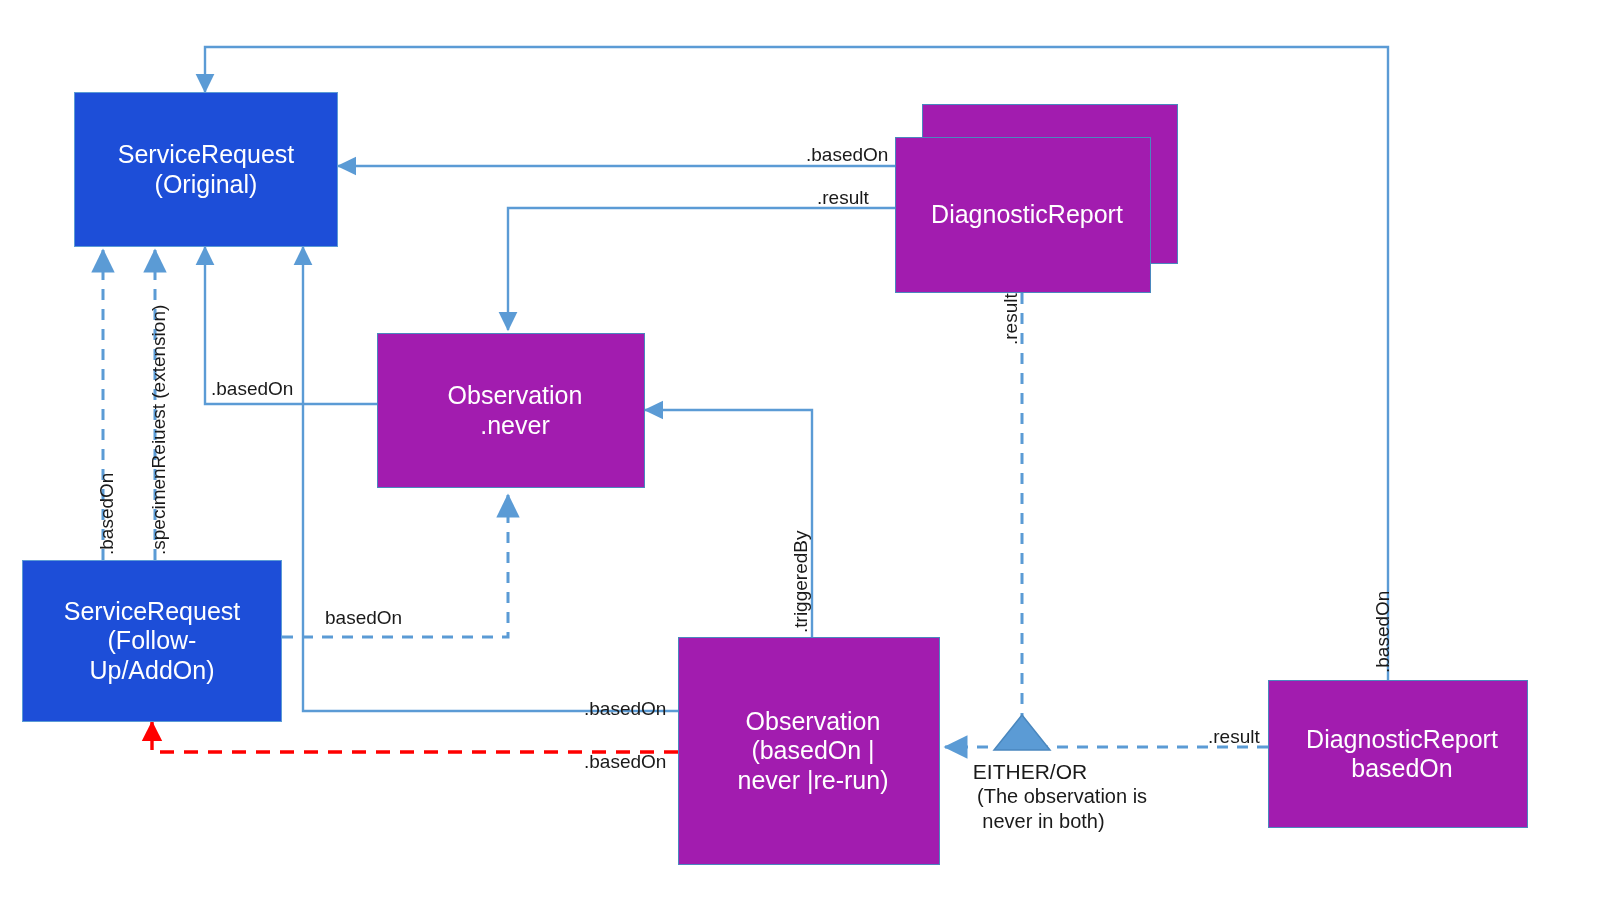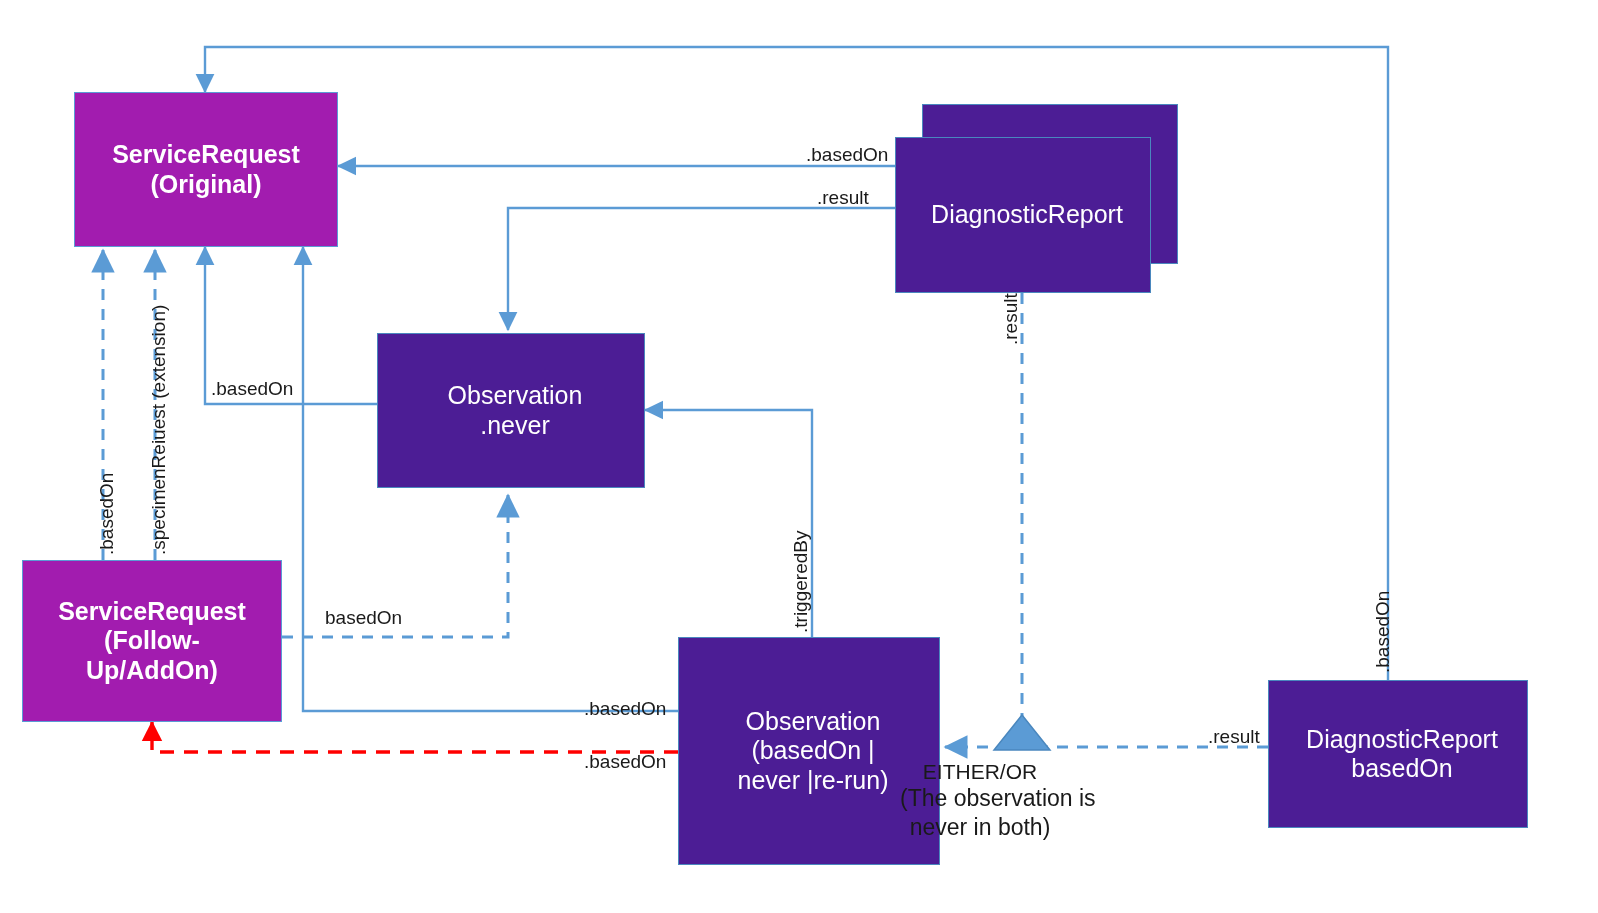--- a/index.html
+++ b/index.html
@@ -1,28 +1,28 @@
 <!DOCTYPE html>
 <html><head>
 <meta charset="utf-8">
 <style>
   html,body{margin:0;padding:0;background:#ffffff;}
   body{font-family:"Liberation Sans", sans-serif;}
   #stage{position:relative;width:1598px;height:913px;background:#fff;overflow:hidden;}
   svg#wires{position:absolute;left:0;top:0;width:1598px;height:913px;}
   .node{position:absolute;box-sizing:border-box;display:flex;align-items:center;justify-content:center;
         text-align:center;color:#ffffff;line-height:1.18;}
-  .node.orange{background:#a21caf;border:1.5px solid #5B9BD5;font-weight:bold;}
-  .node.blue{background:#4c1d95;border:1.5px solid #4A87BE;padding-left:8px;}
+  .node.orange{background:#1d4ed8;border:1.5px solid #5B9BD5;}
+  .node.blue{background:#a21caf;border:1.5px solid #4A87BE;padding-left:8px;}
   .node .txt{display:block;padding:0 6px;}
   .lbl{position:absolute;color:#1a1a1a;font-size:19px;white-space:nowrap;background:transparent;}
   .lbl.vert{transform-origin:0 0;}
   .note{position:absolute;color:#1a1a1a;text-align:center;white-space:nowrap;}
   .note .big{font-size:21px;display:block;}
-  .note .small{font-size:23px;display:block;line-height:1.25;}
+  .note .small{font-size:20px;display:block;line-height:1.25;margin-left:27px;}
 </style>
 </head>
 <body>
 
 <div id="stage">
 
   <svg id="wires" viewBox="0 0 1598 913" xmlns="http://www.w3.org/2000/svg">
     <defs>
       <marker id="ah-blue" markerWidth="9" markerHeight="9" refX="7.5" refY="4.5" orient="auto" markerUnits="strokeWidth">
         <path d="M0,0.6 L8,4.5 L0,8.4 z" fill="#5B9BD5"></path>
@@ -130,19 +130,19 @@
   <div class="lbl vert" style="left:790px;top:633px;transform:rotate(-90deg);">.triggeredBy</div>
 
   <div class="lbl vert" style="left:1372px;top:673px;transform:rotate(-90deg);">.basedOn</div>
 
   <div class="lbl" style="left:584px;top:698px;">.basedOn</div>
 
   <div class="lbl" style="left:584px;top:751px;">.basedOn</div>
 
   <div class="lbl" style="left:1208px;top:726px;">.result</div>
 
-  <div class="note" style="left:900px;top:760px;width:160px;">
+  <div class="note" style="left:950px;top:760px;width:160px;">
     <span class="big">EITHER/OR</span>
     <span class="small">(The observation is</span>
     <span class="small">never in both)</span>
   </div>
 
 </div>
 
 </body></html>

